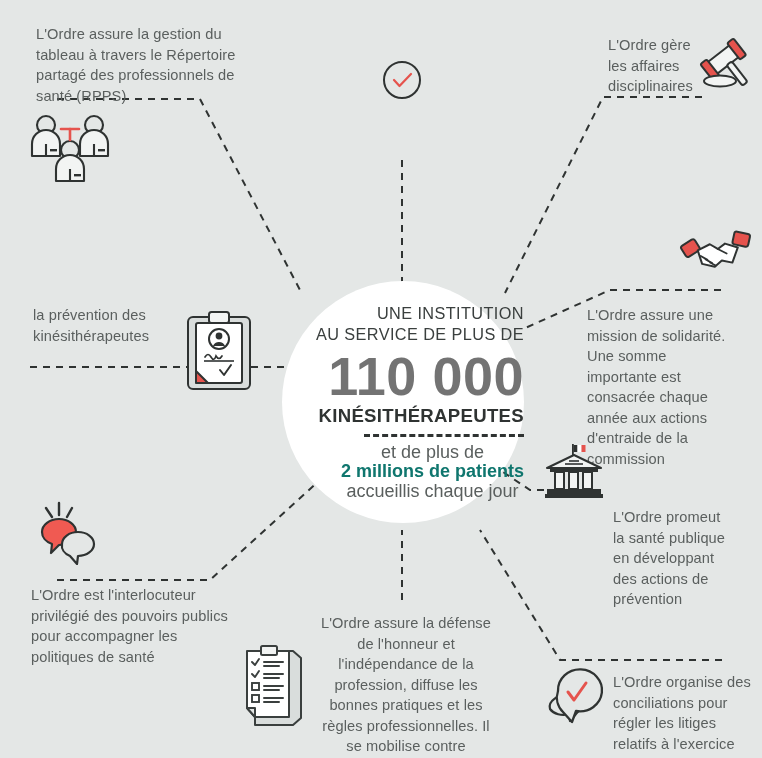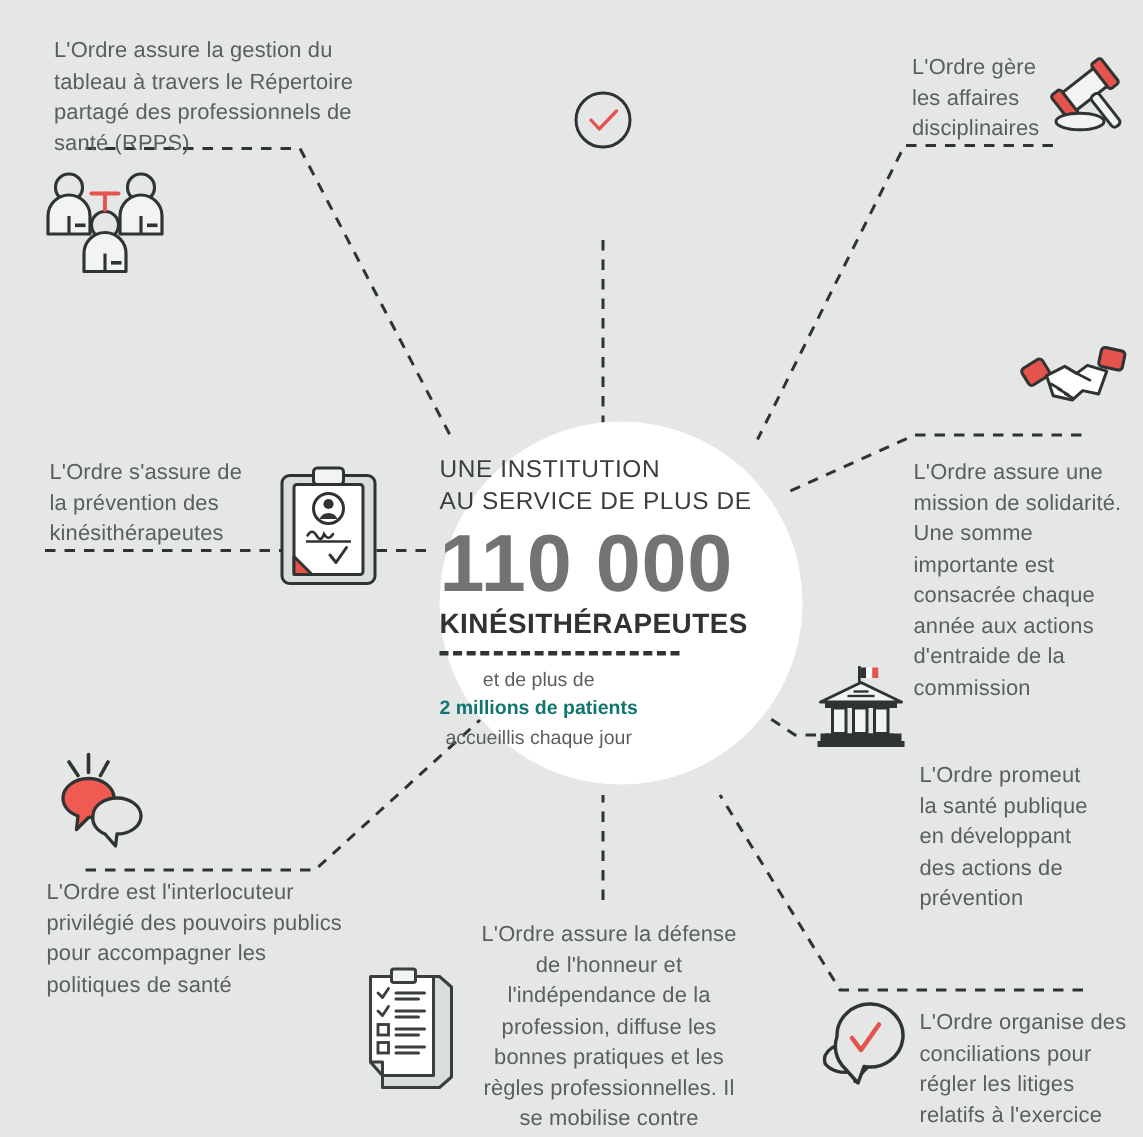--- a/index.html
+++ b/index.html
@@ -31,29 +31,29 @@
     position: absolute;
   }
   .txt {
     color: #5a5f5e;
     font-size: 14.6px;
     line-height: 20.5px;
     letter-spacing: 0.1px;
   }
   .center-circle {
     position: absolute;
-    left: 293px;
+    left: 282px;
     top: 281px;
     width: 242px;
     height: 242px;
     border-radius: 50%;
     background: #ffffff;
     display: flex;
     flex-direction: column;
-    align-items: flex-start;
+    align-items: flex-end;
     justify-content: center;
     text-align: center;
     z-index: 5;
   }
   .c-head {
     color: #3a3f3e;
     font-size: 16.3px;
     line-height: 21px;
     letter-spacing: 0.4px;
     font-weight: 400;
@@ -74,21 +74,21 @@
     line-height: 22px;
   }
   .c-divider {
     width: 160px;
     height: 0;
     border-top: 3px dashed #2f3332;
     margin: 7px 0 6px 0;
   }
   .c-tail {
     color: #5a5f5e;
-    font-size: 13px;
+    font-size: 18px;
     line-height: 19.5px;
   }
   svg { display: block; overflow: visible; }
 </style>
 </head>
 <body>
 
 <div id="infographic">
 
   <svg class="lines-layer" width="762" height="758" viewBox="0 0 762 758">
@@ -183,26 +183,25 @@
     <svg width="70" height="46" viewBox="0 0 70 46">
       <g transform="rotate(-10 35 23)">
         <rect x="1" y="4" width="16" height="13" rx="2.5" fill="#e5534d" stroke="#2f3332" stroke-width="2" transform="rotate(-22 9 10)"></rect>
         <rect x="53" y="4" width="16" height="13" rx="2.5" fill="#e5534d" stroke="#2f3332" stroke-width="2" transform="rotate(22 61 10)"></rect>
         <path d="M16 14 L29 10 L36 16 L44 12 L56 18 L48 32 L38 28 L30 33 L18 28 Z" fill="#ffffff" stroke="#2f3332" stroke-width="2" stroke-linejoin="round"></path>
         <path d="M18 20 l6 5 M22 24 l6 5 M26 28 l5 4" stroke="#2f3332" stroke-width="1.8" stroke-linecap="round" fill="none"></path>
         <path d="M36 16 l8 6" stroke="#2f3332" stroke-width="1.8" stroke-linecap="round" fill="none"></path>
       </g>
     </svg>
   </div>
-  <div class="node" style="left:609px; top:305px; width:140px;">
+  <div class="node" style="left:587px; top:305px; width:140px;">
     <div class="txt">L'Ordre assure une mission de solidarité. Une somme importante est consacrée chaque année aux actions d'entraide de la commission</div>
   </div>
 
   <div class="node" style="left:33px; top:305px; width:170px;">
-    <div class="txt">L'Ordre s'assure de</div>
     <div class="txt">la prévention des</div>
     <div class="txt">kinésithérapeutes</div>
   </div>
   <div class="node" style="left:186px; top:311px; z-index:3;">
     <svg width="66" height="80" viewBox="0 0 66 80">
       <rect x="2" y="6" width="62" height="72" rx="5" fill="#d9dddc" stroke="#2f3332" stroke-width="2"></rect>
       <rect x="10" y="12" width="46" height="60" rx="2" fill="#ffffff" stroke="#2f3332" stroke-width="2"></rect>
       <rect x="23" y="1" width="20" height="11" rx="2.5" fill="#f2f4f3" stroke="#2f3332" stroke-width="2"></rect>
       <circle cx="33" cy="28" r="10" fill="none" stroke="#2f3332" stroke-width="2"></circle>
       <circle cx="33" cy="25" r="3.4" fill="#2f3332"></circle>

